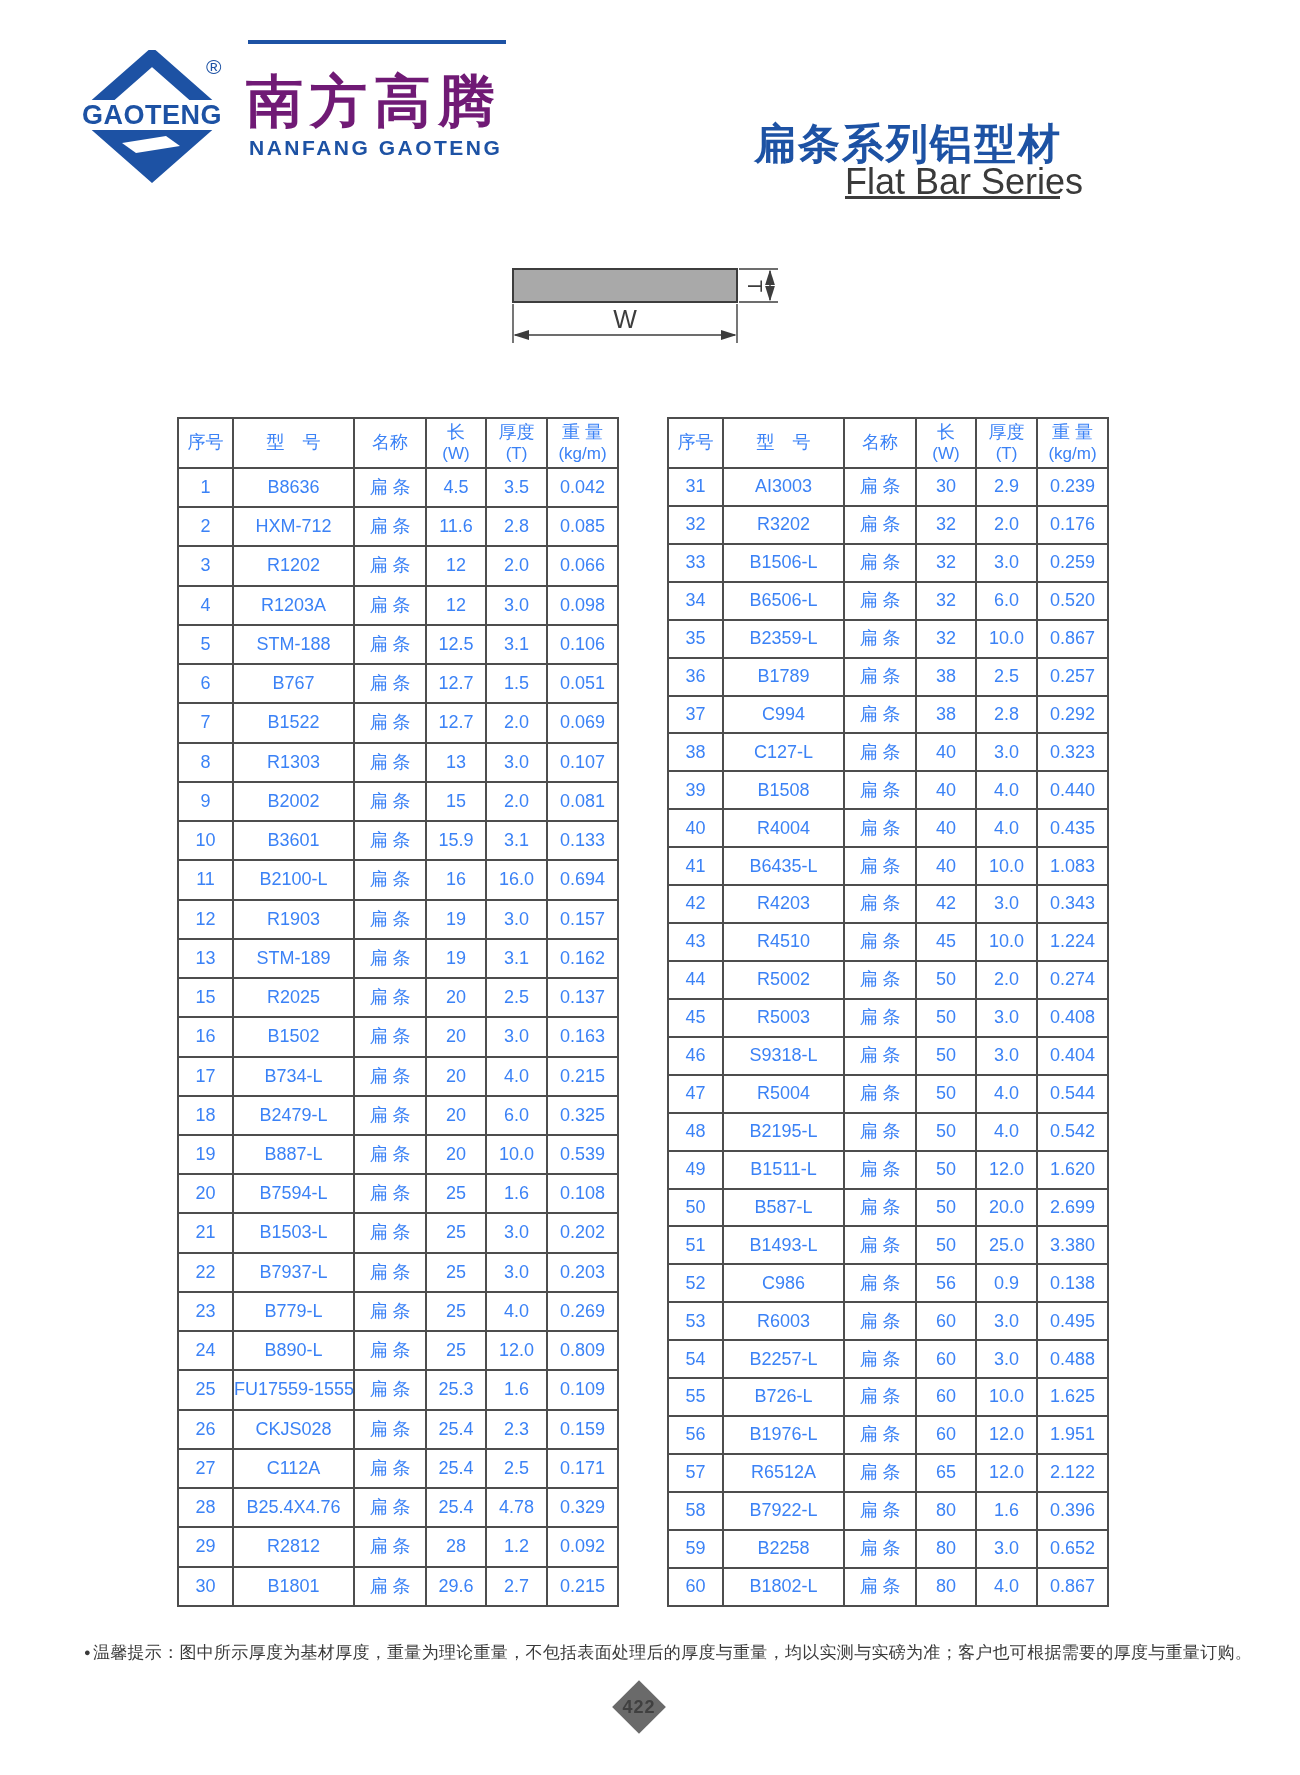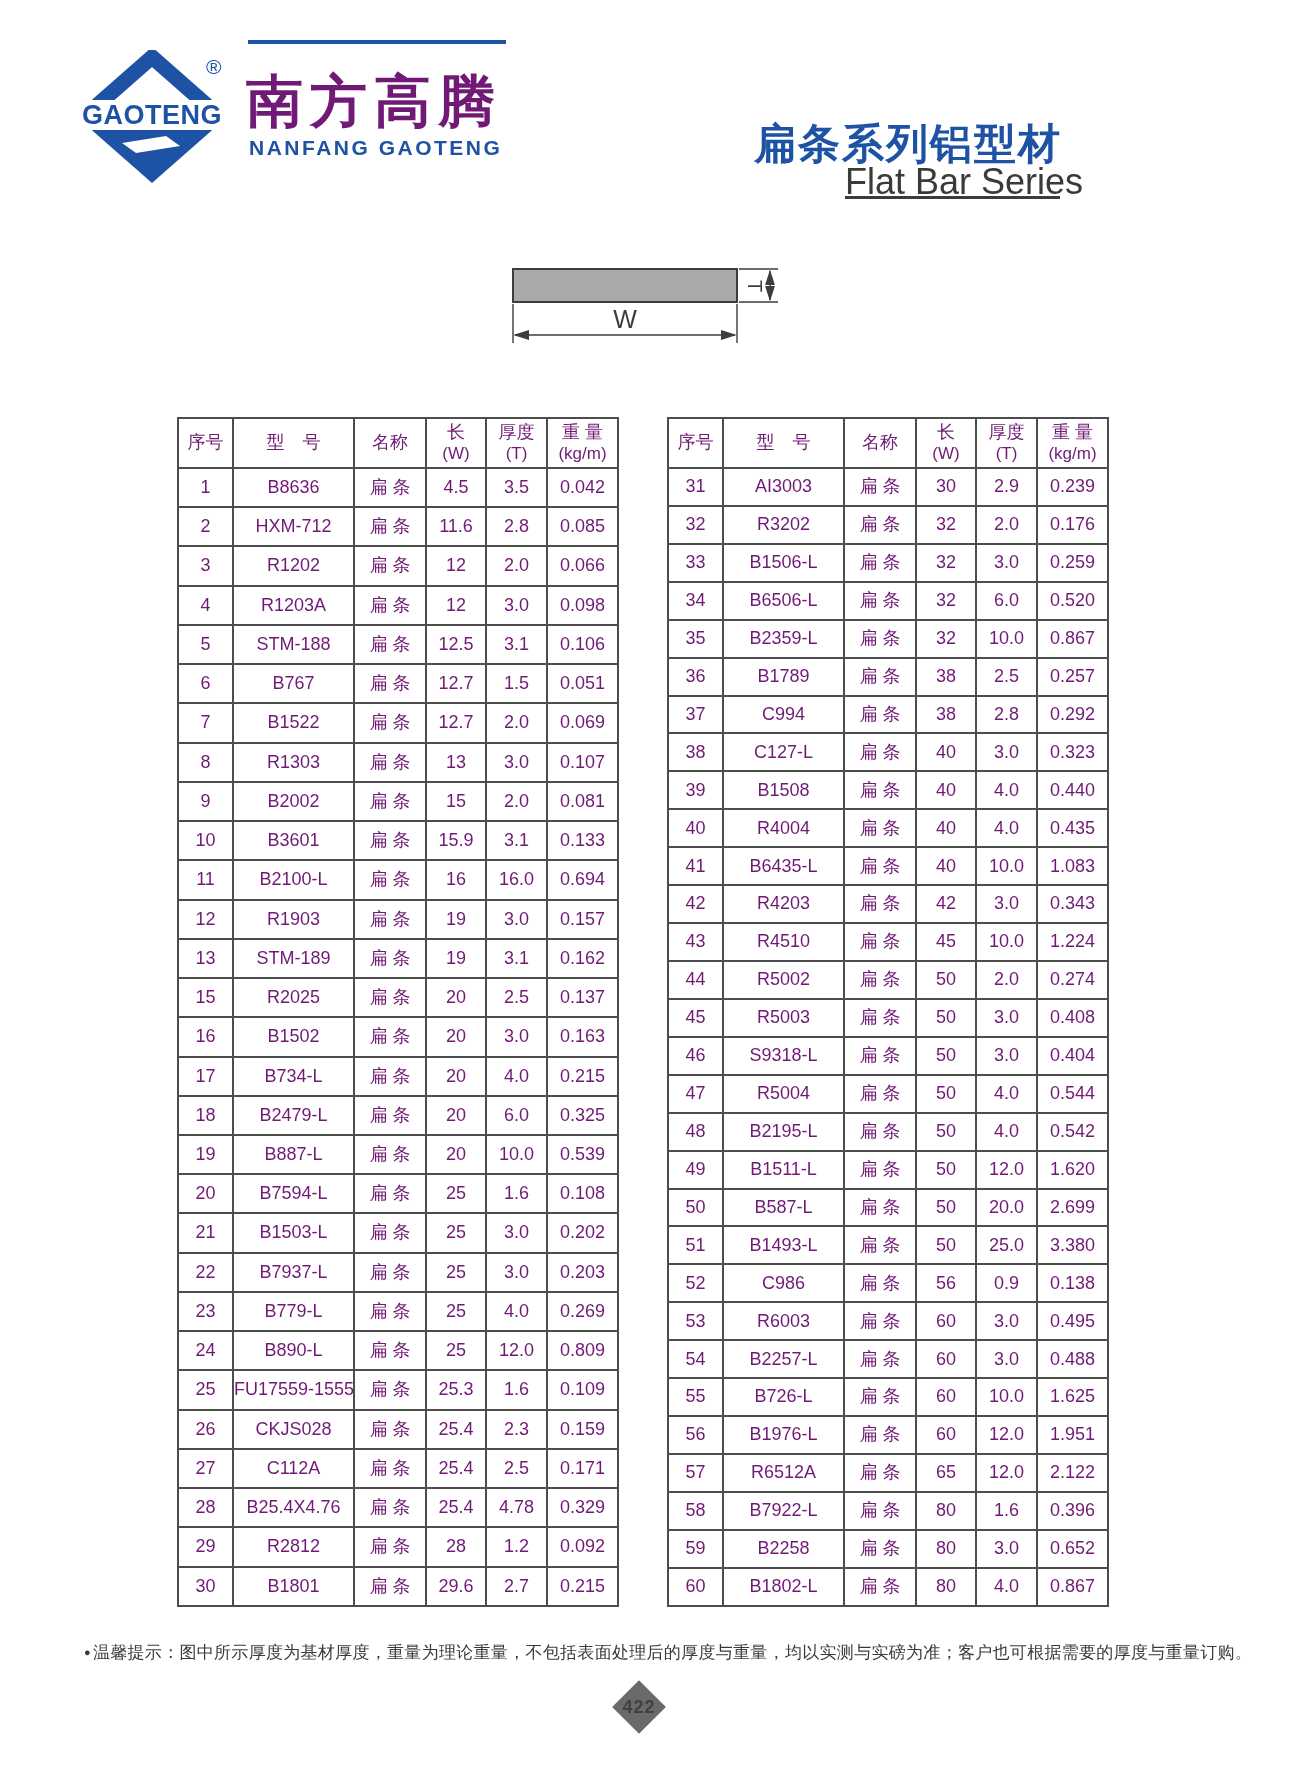--- a/index.html
+++ b/index.html
@@ -15,21 +15,21 @@
   .brand-en{position:absolute;left:249px;top:136px;font-size:21px;font-weight:bold;color:#1d52a4;letter-spacing:2.5px;white-space:nowrap;}
   .tagline{position:absolute;left:84px;top:186px;font-size:19px;font-weight:bold;color:#454545;letter-spacing:2px;white-space:nowrap;}
   .title-cn{position:absolute;right:238px;top:116px;font-size:42px;font-weight:bold;color:#1d52a4;letter-spacing:2px;white-space:nowrap;}
   .title-en{position:absolute;left:845px;top:161px;width:215px;text-align:center;font-size:36px;color:#3a3a3a;white-space:nowrap;}
   .title-rule{position:absolute;left:845px;top:196px;width:215px;height:3px;background:#3c3c3c;}
   
   .diagram-svg{position:absolute;left:500px;top:258px;width:300px;height:95px;}
   
   .spec-table{
     position:absolute;top:417px;width:440px;height:1190px;
-    border-collapse:collapse;table-layout:fixed;color:#701a75;
+    border-collapse:collapse;table-layout:fixed;color:#3b82f6;
   }
   .spec-table.left{left:177px;}
   .spec-table.right{left:667px;}
   .spec-table th,.spec-table td{
     border:2px solid #4d4d4d;text-align:center;vertical-align:middle;
     padding:0;font-size:18px;line-height:1.18;font-weight:normal;
     white-space:nowrap;overflow:visible;
   }
   .spec-table thead tr{height:50px;}
   .w-seq{width:55px}.w-model{width:121px}.w-name{width:72px}

